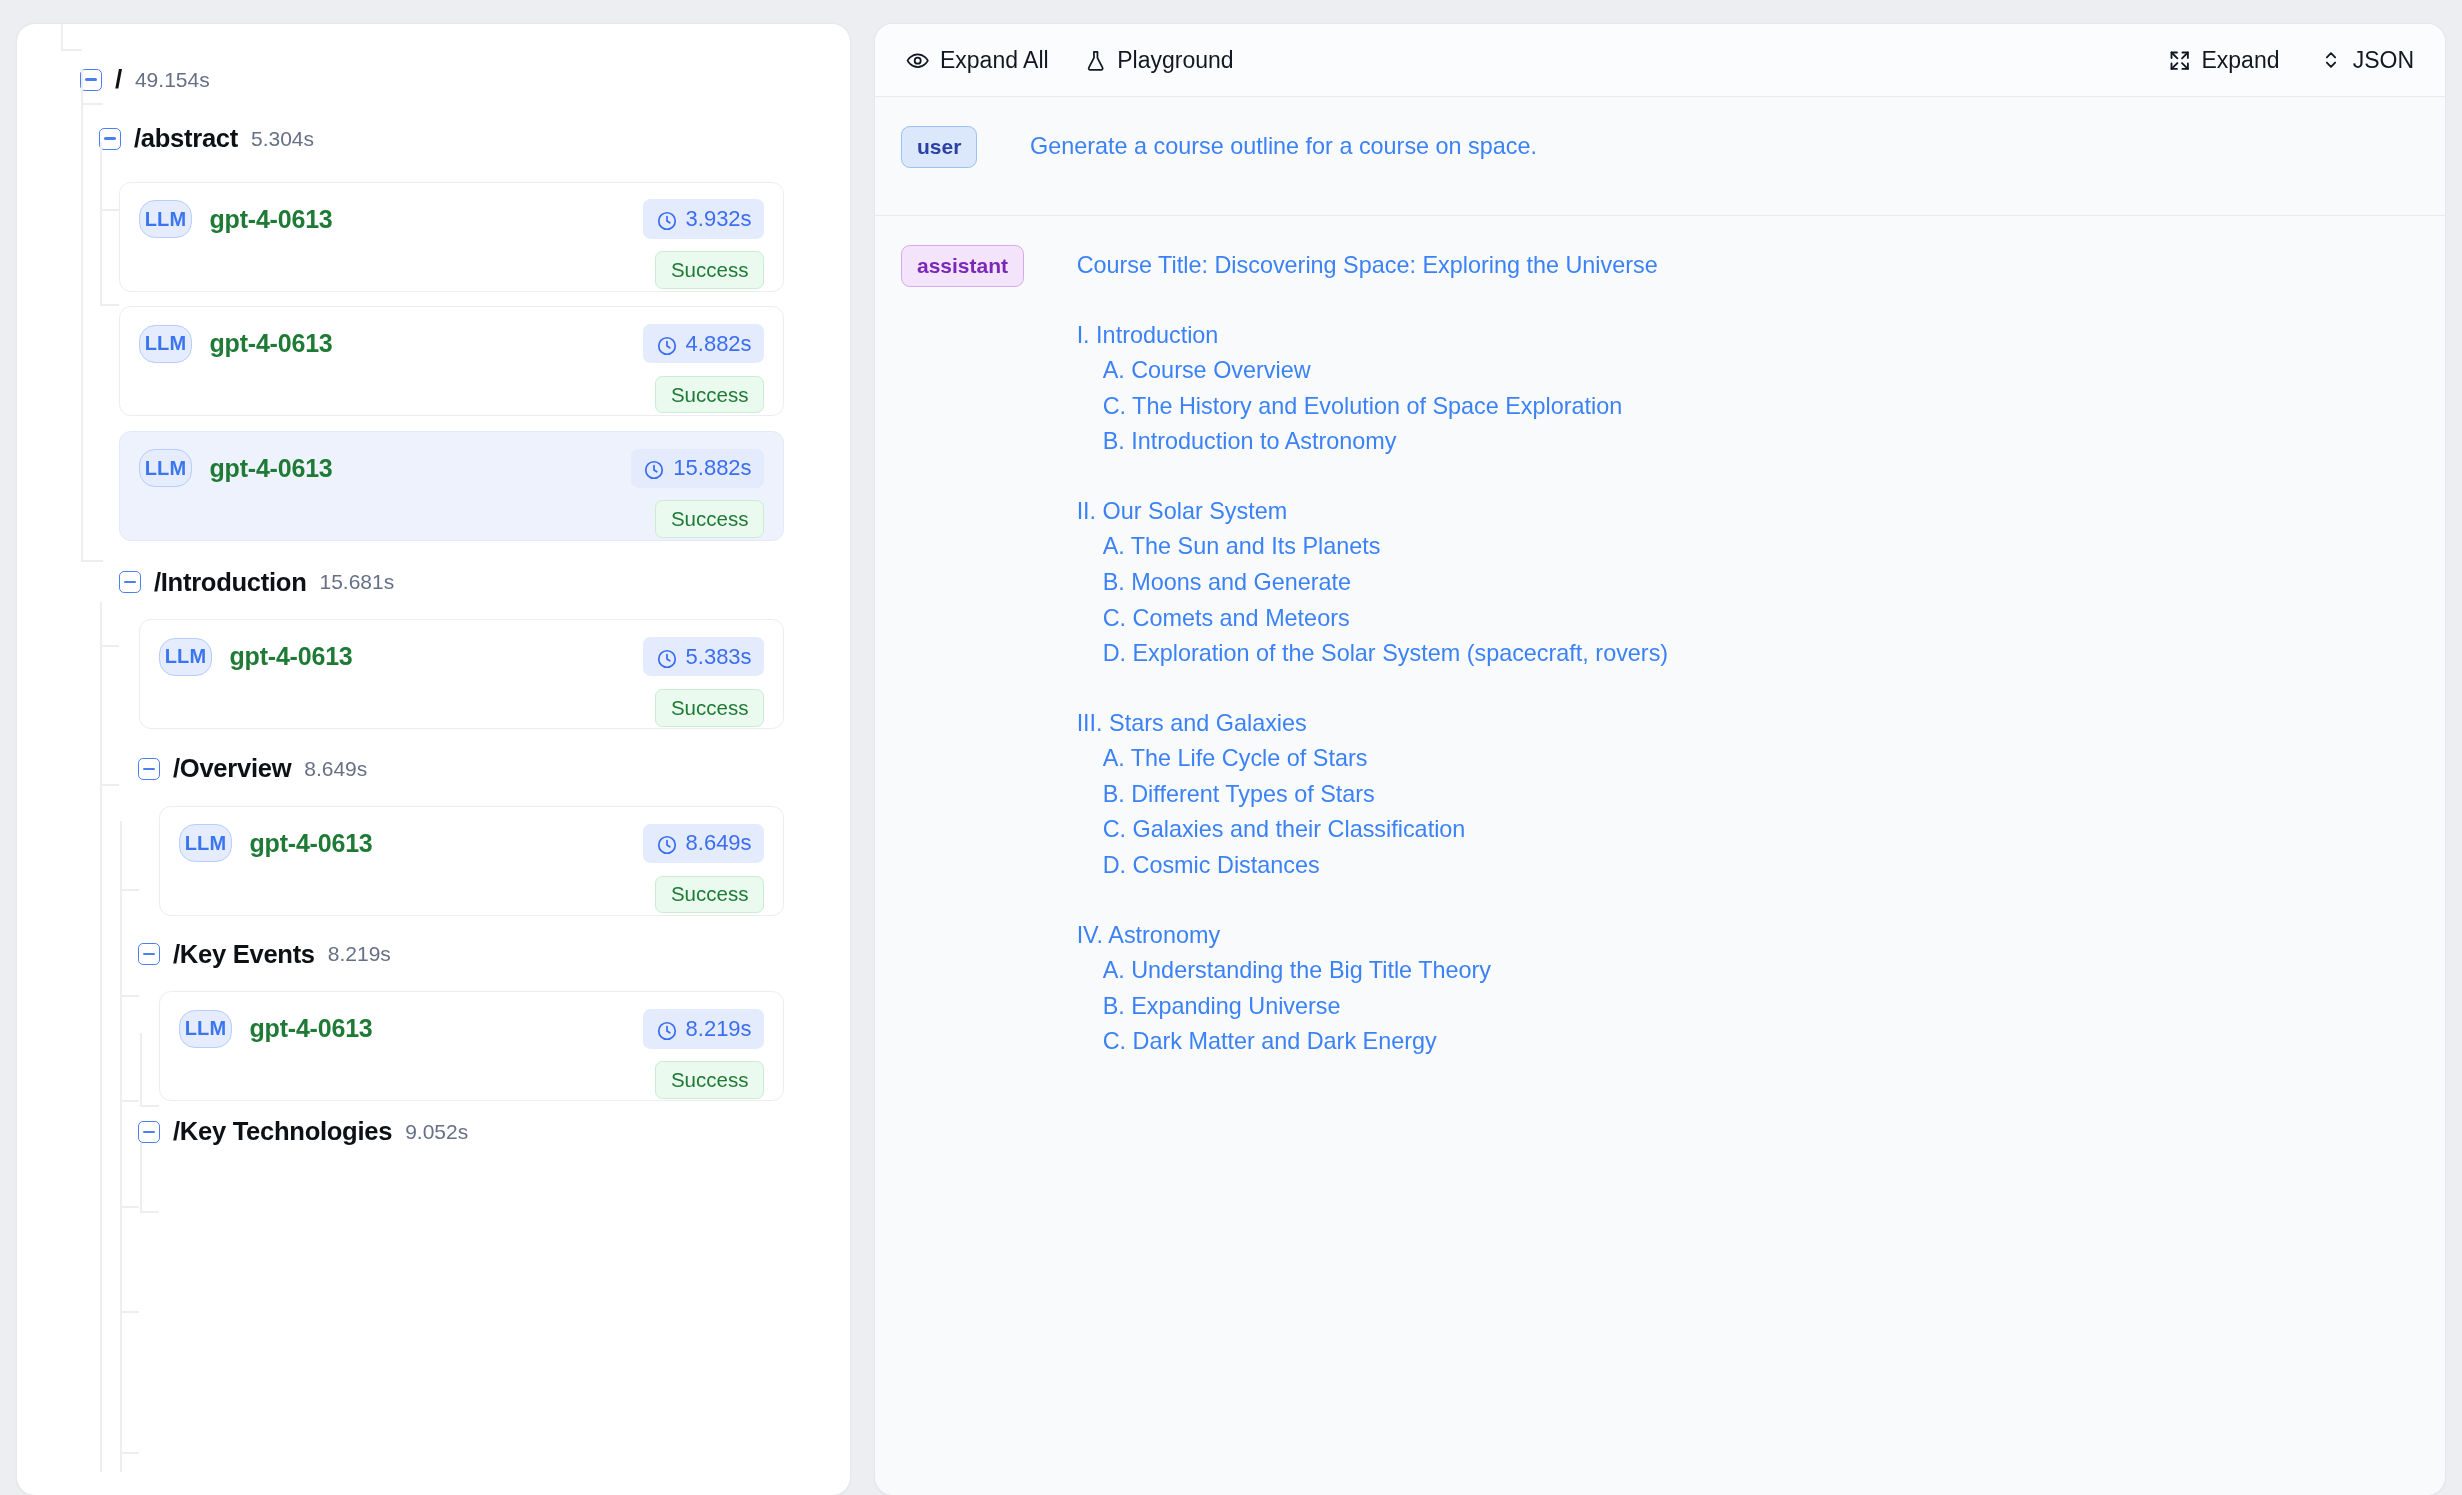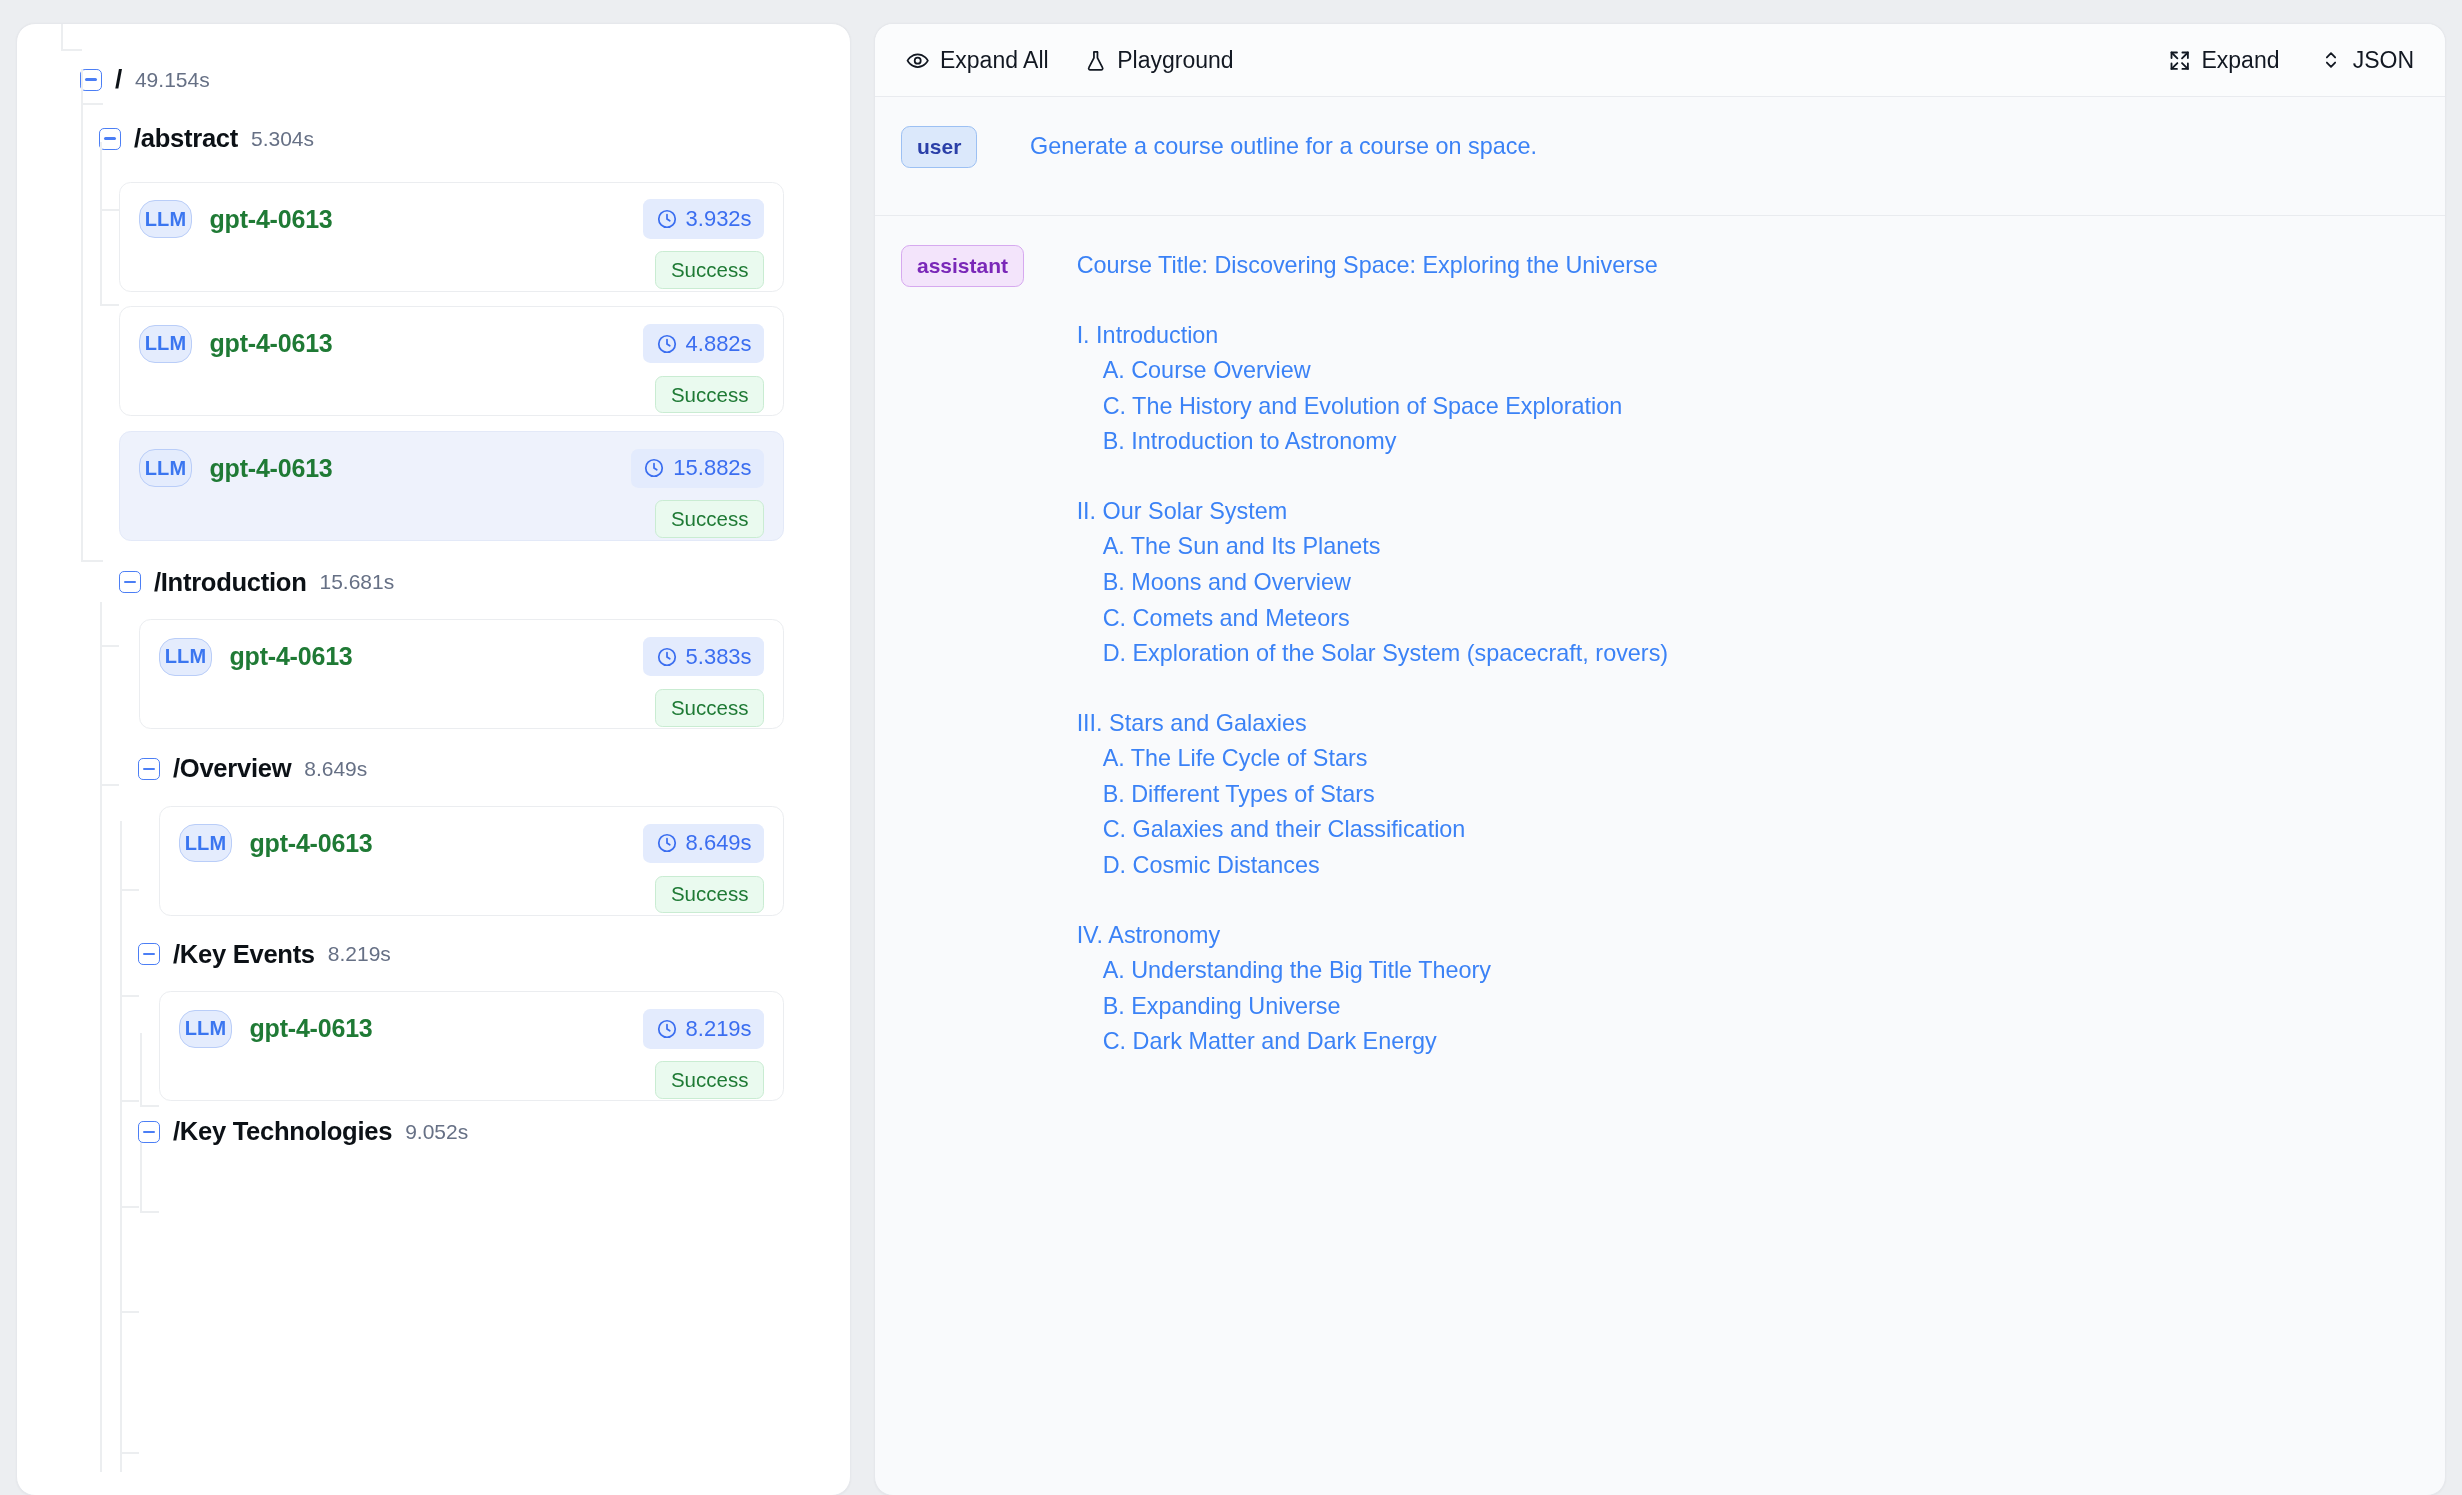--- a/index.html
+++ b/index.html
@@ -114,21 +114,21 @@
   .llm-model {
     margin-left: 17.5px;
     font-size: 25px;
     font-weight: 700;
     color: #1f7a35;
     letter-spacing: -0.2px;
   }
   .llm-dur {
     margin-left: auto;
     display: inline-flex;
-    align-items: center;
+    align-items: flex-end;
     gap: 8px;
     background: #e3ebfd;
     border-radius: 7.3px;
     padding: 6.6px 12.4px;
     color: #3b6ef0;
     font-size: 22px;
     font-weight: 500;
   }
   .llm-dur svg { display: block; }
   .llm-bottom {
@@ -469,21 +469,21 @@
           <div id="assistant-lines">
               <div class="ln">Course Title: Discovering Space: Exploring the Universe</div>
               <div class="blank"></div>
               <div class="ln">I. Introduction</div>
               <div class="ln ind">A. Course Overview</div>
               <div class="ln ind">C. The History and Evolution of Space Exploration</div>
               <div class="ln ind">B. Introduction to Astronomy</div>
               <div class="blank"></div>
               <div class="ln">II. Our Solar System</div>
               <div class="ln ind">A. The Sun and Its Planets</div>
-              <div class="ln ind">B. Moons and Overview</div>
+              <div class="ln ind">B. Moons and Generate</div>
               <div class="ln ind">C. Comets and Meteors</div>
               <div class="ln ind">D. Exploration of the Solar System (spacecraft, rovers)</div>
               <div class="blank"></div>
               <div class="ln">III. Stars and Galaxies</div>
               <div class="ln ind">A. The Life Cycle of Stars</div>
               <div class="ln ind">B. Different Types of Stars</div>
               <div class="ln ind">C. Galaxies and their Classification</div>
               <div class="ln ind">D. Cosmic Distances</div>
               <div class="blank"></div>
               <div class="ln">IV. Astronomy</div>

